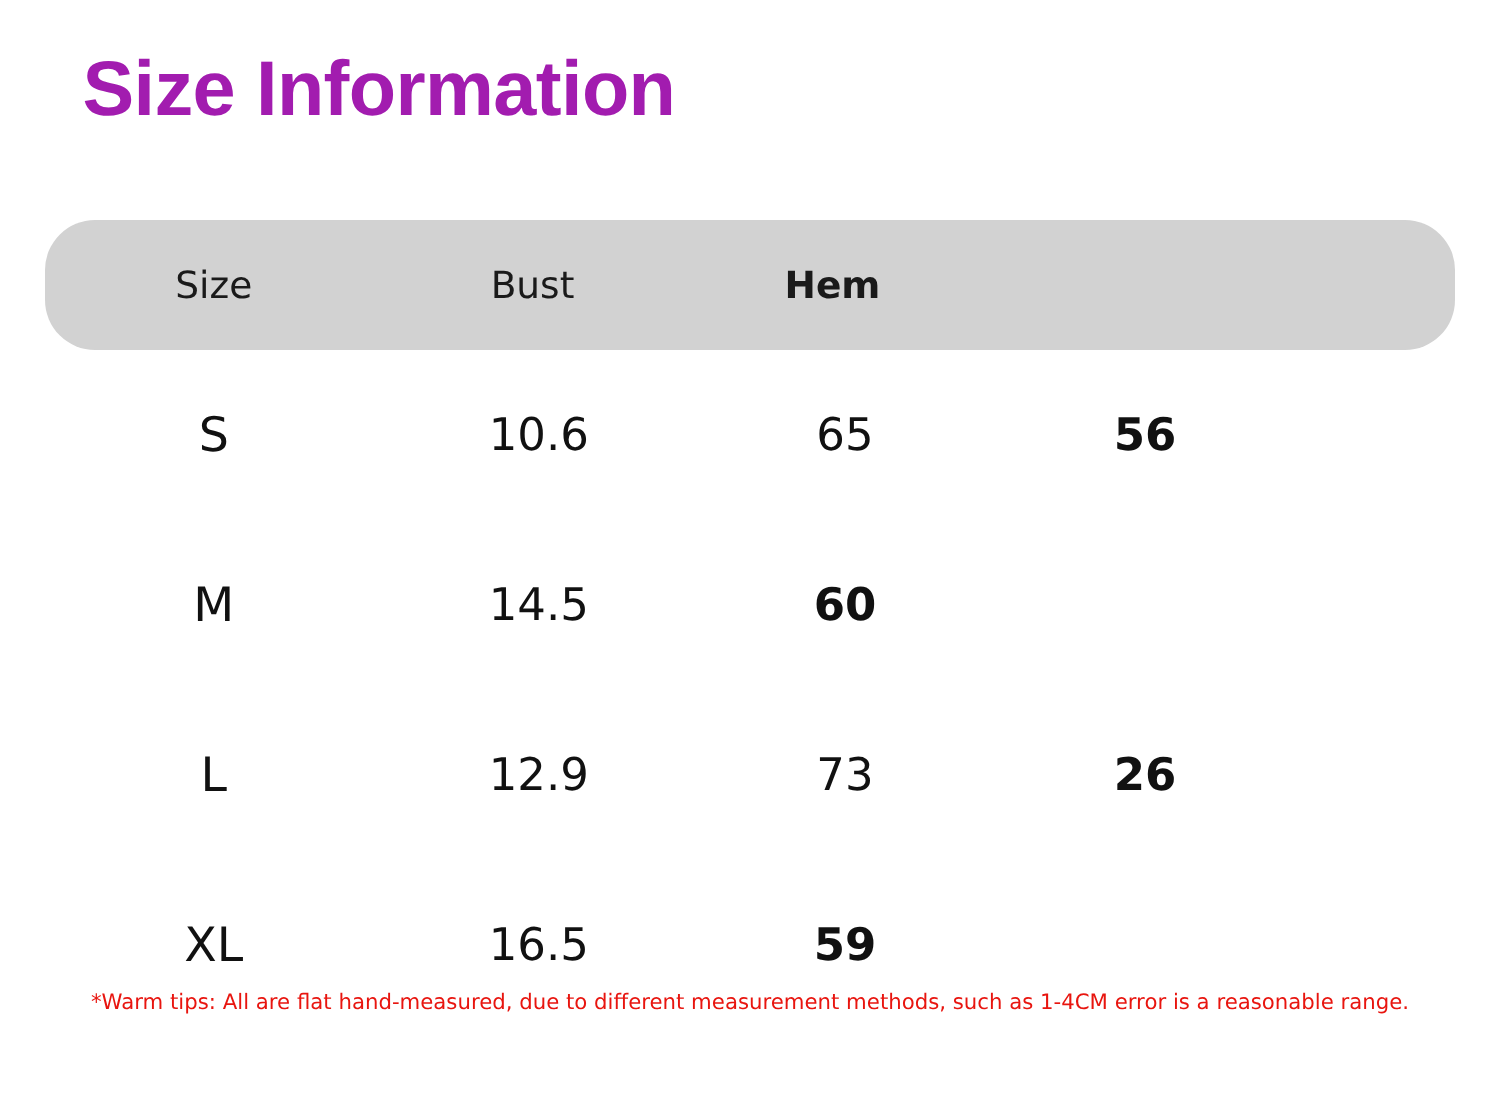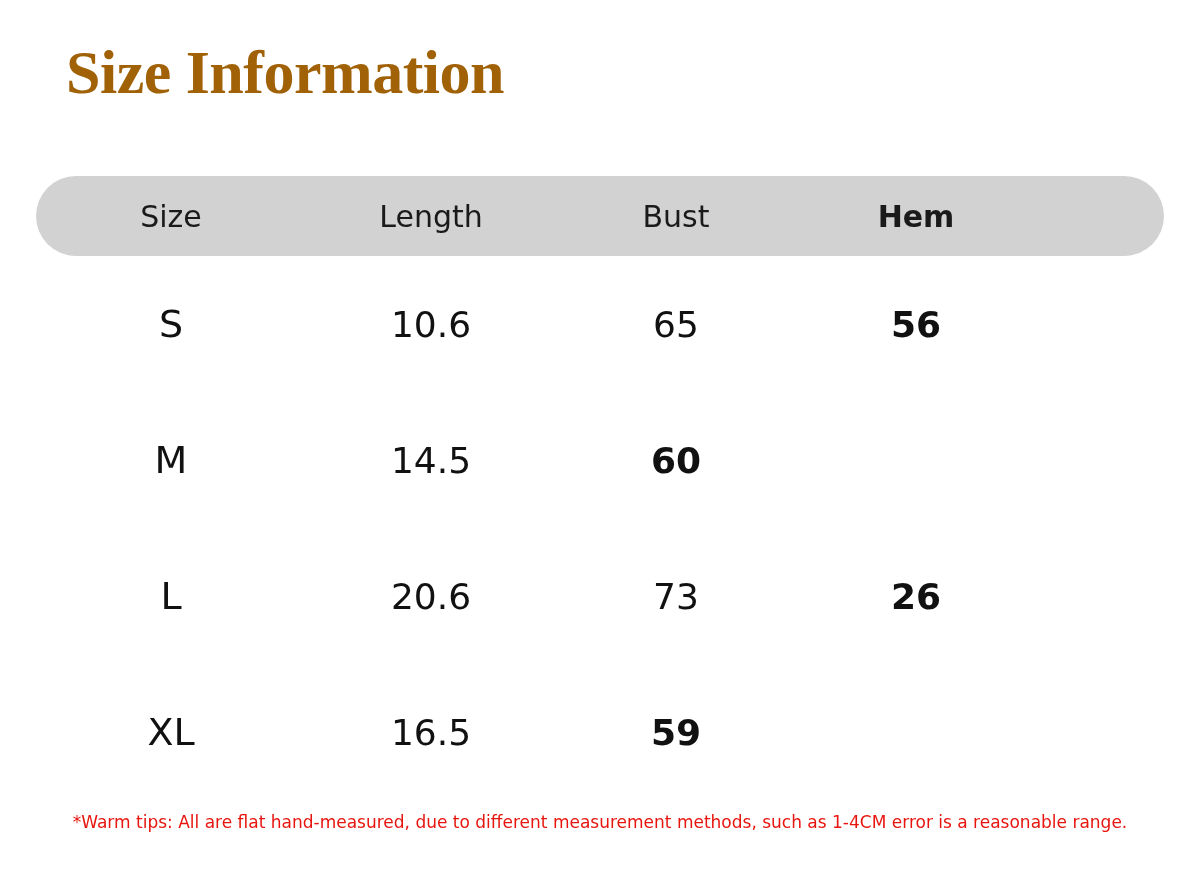--- a/index.html
+++ b/index.html
@@ -21,34 +21,34 @@
     position: relative;
     box-sizing: border-box;
   }
   .title {
     position: absolute;
     left: 66px;
     top: 38px;
     font-size: 62px;
     font-weight: bold;
     letter-spacing: -0.5px;
-    color: #a16207;
-    font-family: Liberation Serif, serif;
+    color: #a21caf;
+    font-family: Liberation Sans, sans-serif;
     line-height: 1.1;
   }
   .table-wrap {
     position: absolute;
     left: 36px;
     top: 176px;
     width: 1128px;
   }
   .header-row {
     display: flex;
     align-items: center;
-    height: 80px;
+    height: 104px;
     background: #d2d2d2;
     border-radius: 40px;
   }
   .header-cell {
     font-size: 30px;
     color: #1a1a1a;
     text-align: center;
     font-family: "DejaVu Sans", sans-serif;
   }
   .col-size   { width: 270px; }
@@ -70,40 +70,39 @@
     color: #111111;
     text-align: center;
     font-family: "DejaVu Sans", sans-serif;
   }
   .data-cell.size-cell {
     font-size: 38px;
   }
   .tips {
     position: absolute;
     left: 0;
-    top: 812px;
+    top: 792px;
     width: 1200px;
     text-align: center;
     font-size: 17px;
     color: #e8150f;
     font-family: "DejaVu Sans", sans-serif;
   }
 </style>
 </head>
 <body>
 
 <div class="page">
 
   <div class="title">Size Information</div>
 
   <div class="table-wrap">
 
     <div class="header-row">
       <div class="header-cell col-size">Size</div>
-      <div class="header-cell col-length">Length</div>
       <div class="header-cell col-bust">Bust</div>
       <div class="header-cell col-hem">Hem</div>
       <div class="col-pad"></div>
     </div>
 
     <div class="body-rows">
 
       <div class="data-row">
         <div class="data-cell size-cell col-size">S</div>
         <div class="data-cell col-length">10.6</div>
@@ -114,21 +113,21 @@
 
       <div class="data-row">
         <div class="data-cell size-cell col-size">M</div>
         <div class="data-cell col-length">14.5</div>
         <div class="data-cell col-hem">60</div>
         <div class="col-pad"></div>
       </div>
 
       <div class="data-row">
         <div class="data-cell size-cell col-size">L</div>
-        <div class="data-cell col-length">20.6</div>
+        <div class="data-cell col-length">12.9</div>
         <div class="data-cell col-bust">73</div>
         <div class="data-cell col-hem">26</div>
         <div class="col-pad"></div>
       </div>
 
       <div class="data-row">
         <div class="data-cell size-cell col-size">XL</div>
         <div class="data-cell col-length">16.5</div>
         <div class="data-cell col-hem">59</div>
         <div class="col-pad"></div>

